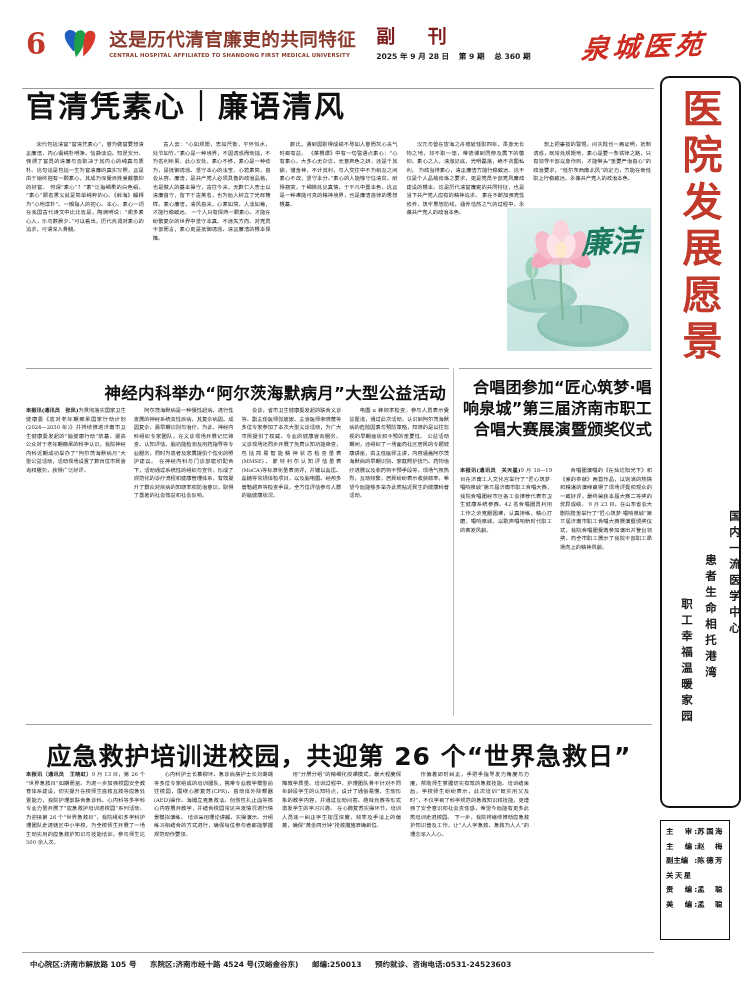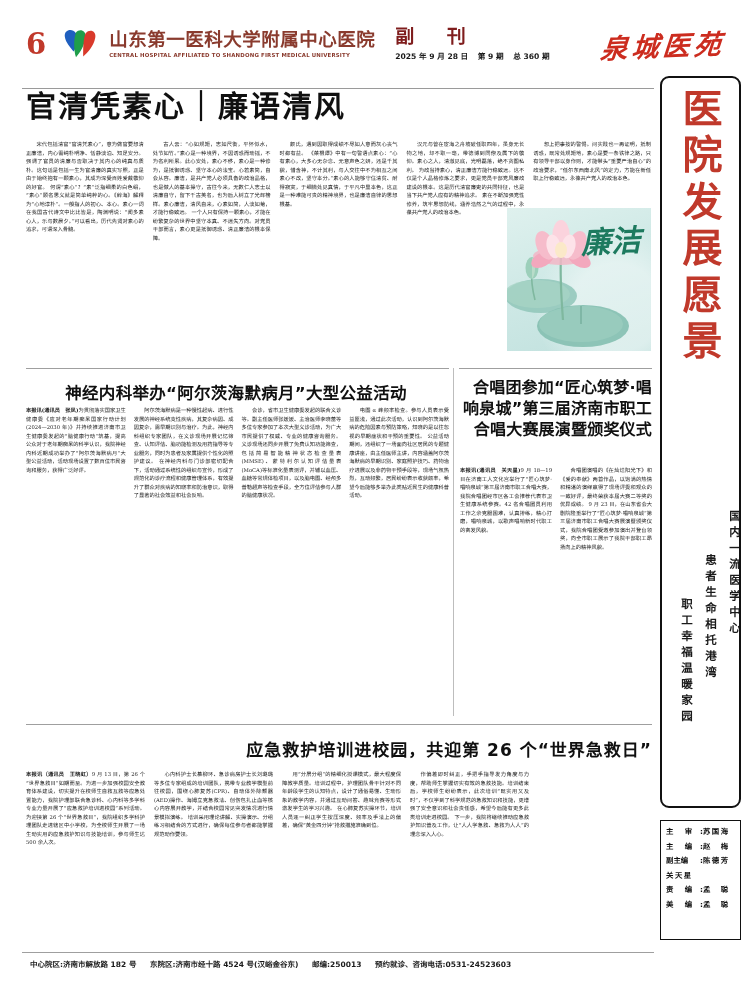--- a/index.html
+++ b/index.html
@@ -100,31 +100,31 @@
   
   .sec-rule{position:absolute;height:0;border-top:1px solid #9f9f9f;}
 
   .sub-head{
     position:absolute;
     font-family:"DejaVu Sans","Liberation Sans",sans-serif;
     font-weight:bold;color:#101010;text-align:right;
   }
 
   
-  .a2-head{left:26px;top:380px;width:420px;font-size:16.5px;letter-spacing:.3px;text-align:center;}
+  .a2-head{left:26px;top:380px;width:420px;font-size:16.5px;letter-spacing:.3px;text-align:right;}
   .a2-body{position:absolute;left:26px;top:406px;width:423px;height:310px;display:flex;gap:8px;}
   .a2-body .col{width:100px;}
 
   
   .a3-head{left:460px;top:378px;width:192px;font-size:16px;line-height:1.3;letter-spacing:.2px;}
   .a3-body{position:absolute;left:460px;top:466px;width:192px;height:250px;display:flex;gap:8px;}
   .a3-body .col{width:92px;}
 
   
-  .a4-head{left:26px;top:736px;width:626px;font-size:17px;letter-spacing:1px;}
+  .a4-head{left:26px;top:736px;width:626px;font-size:25px;letter-spacing:1px;text-align:center;}
   .a4-body{position:absolute;left:26px;top:770px;width:626px;height:175px;display:flex;gap:9px;}
   .a4-body .col{width:119px;}
 
   
   .vision{
     position:absolute;left:660px;top:76px;width:81px;height:732px;
     border:2px solid #111;border-radius:9px;background:#fff;
     box-sizing:border-box;overflow:hidden;
   }
   .vision-title{
@@ -146,21 +146,21 @@
     font-family:"DejaVu Sans","Liberation Sans",serif;
     font-size:11.5px;font-weight:bold;color:#1a1a1a;
     letter-spacing:4.5px;line-height:1;
     width:24px;text-align:left;
   }
   .vline.l2{margin-top:44px;}
   .vline.l3{margin-top:88px;}
 
   
   .editbox{
-    position:absolute;left:660px;top:820px;width:81px;height:120px;
+    position:absolute;left:660px;top:820px;width:70px;height:120px;
     border:1.5px solid #111;box-sizing:border-box;background:#fff;
     padding:7px 5px 0 5px;
   }
   .edrow{
     display:flex;justify-content:flex-start;align-items:baseline;
     font-family:"DejaVu Sans","Liberation Sans",sans-serif;
     font-size:7.4px;font-weight:bold;color:#111;
     line-height:1;margin-bottom:7.2px;white-space:nowrap;
   }
   .edrole{width:34px;display:inline-block;letter-spacing:2px;}
@@ -185,21 +185,21 @@
   <div class="masthead">
     <div class="page-num">6</div>
 
     <svg class="logo-mark" viewBox="0 0 100 90">
       <path d="M12 26 C10 10 30 4 40 18 C46 27 44 50 34 64 C26 52 14 42 12 26 Z" fill="#1f5fbf"></path>
       <path d="M40 16 C48 6 66 10 64 28 C62 48 50 66 40 78 C34 60 34 30 40 16 Z" fill="#1f9e4a"></path>
       <path d="M64 18 C74 6 92 12 88 30 C84 50 70 66 58 76 C58 56 58 32 64 18 Z" fill="#d93a2b"></path>
     </svg>
 
     <div class="hosp-names">
-      <div class="hosp-cn">山东第一医科大学附属中心医院</div>
+      <div class="hosp-cn">这是历代清官廉吏的共同特征</div>
       <div class="hosp-en">CENTRAL HOSPITAL AFFILIATED TO SHANDONG FIRST MEDICAL UNIVERSITY</div>
     </div>
 
     <div class="supp-block">
       <div class="supp-title">副 刊</div>
       <div class="supp-date">
         <span>2025 年 9 月 28 日</span>
         <span>第 9 期</span>
         <span>总 360 期</span>
       </div>
@@ -353,19 +353,19 @@
     <div class="edrow">
       <span class="edrole">责　编</span>:<span class="edname">孟　聪</span>
     </div>
     <div class="edrow">
       <span class="edrole">美　编</span>:<span class="edname">孟　聪</span>
     </div>
   </div>
 
   <div class="footer-rule"></div>
   <div class="footer">
-    <span>中心院区:济南市解放路 182 号</span>
+    <span>中心院区:济南市解放路 105 号</span>
     <span>东院区:济南市经十路 4524 号(汉峪金谷东)</span>
     <span>邮编:250013</span>
     <span>预约就诊、咨询电话:0531-24523603</span>
   </div>
 
 </div>
 
 </body></html>

